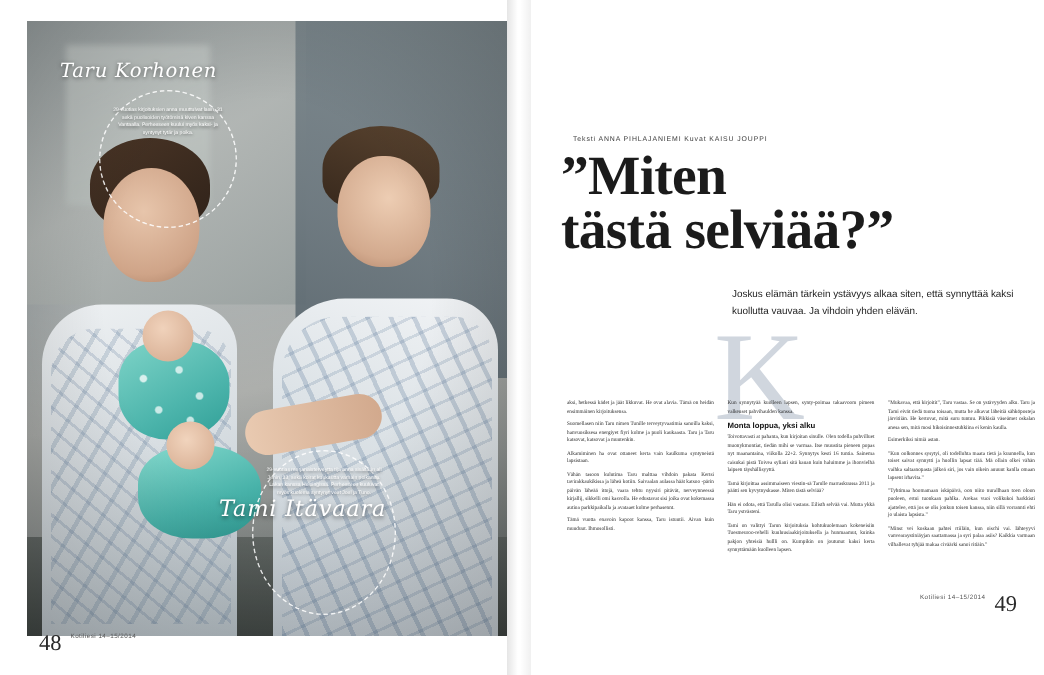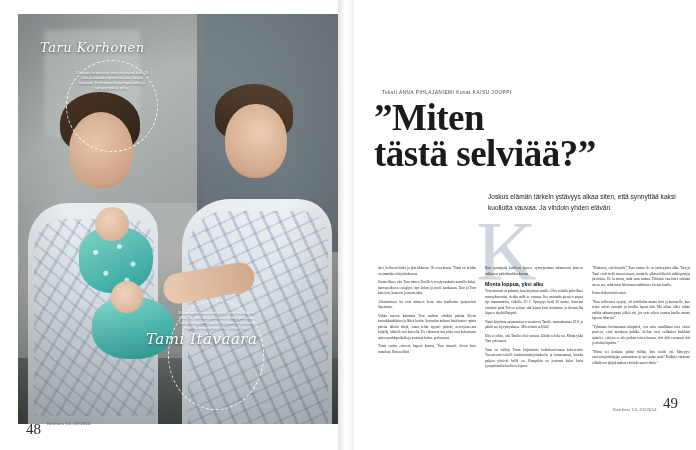--- a/index.html
+++ b/index.html
@@ -317,21 +317,21 @@
     color: #111;
     margin: 4px 0 2px 0;
     line-height: 1.2;
   }
 
   .folio-right {
     position: absolute;
     right: 16px;
     bottom: 12px;
     display: flex;
-    align-items: flex-end;
+    align-items: flex-start;
     gap: 6px;
   }
   .gutter-shadow {
     position: absolute;
     left: 338px; top: 0;
     width: 16px; height: 450px;
     background: linear-gradient(90deg, rgba(0,0,0,.10), rgba(0,0,0,0) 45%, rgba(0,0,0,0) 55%, rgba(0,0,0,.06));
     pointer-events: none;
   }
 </style>

